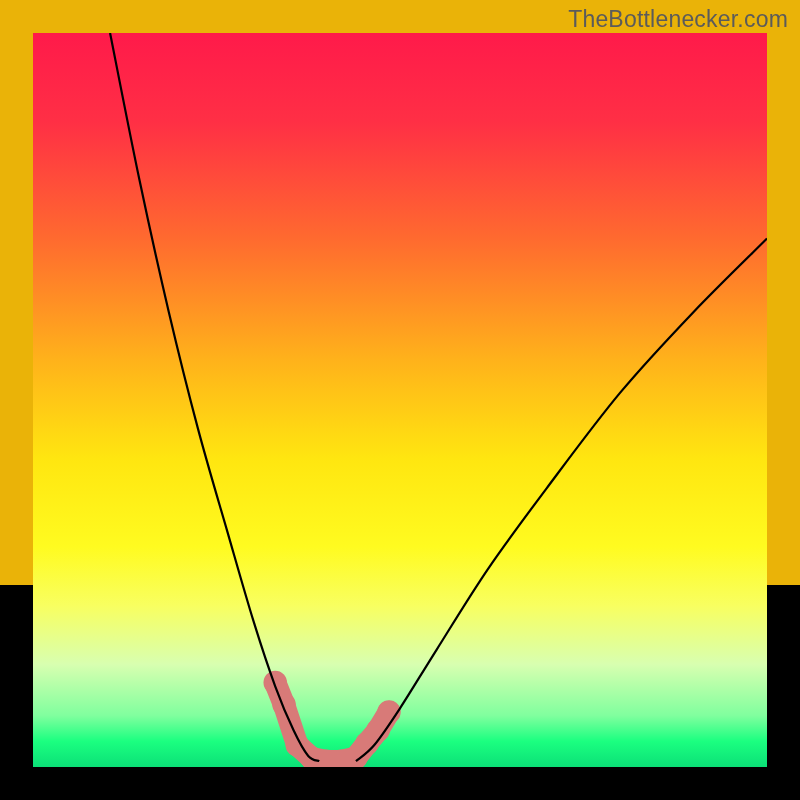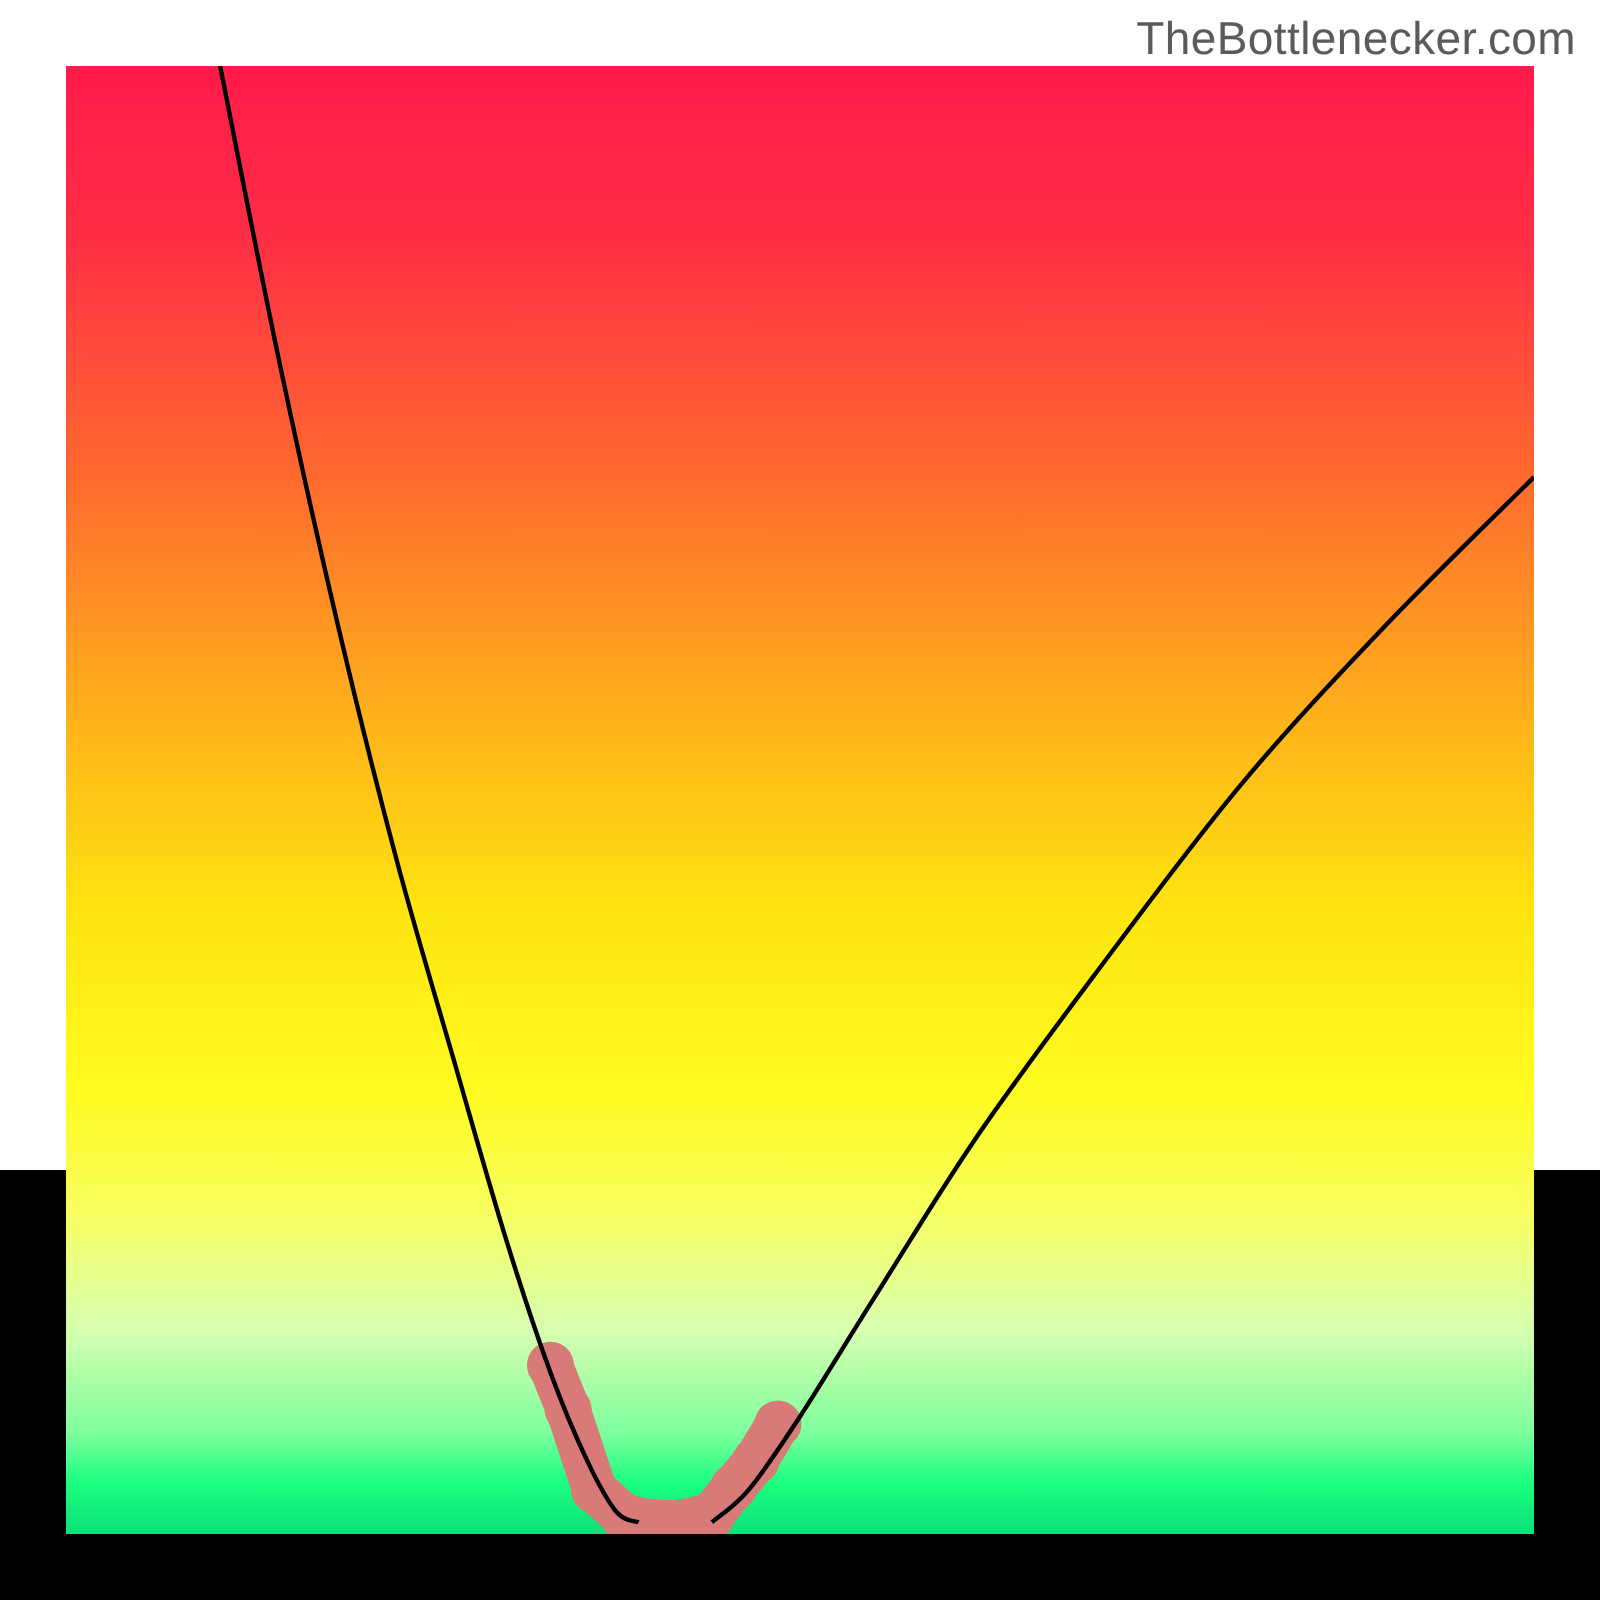--- a/index.html
+++ b/index.html
@@ -7,21 +7,21 @@
     padding: 0;
     width: 800px;
     height: 800px;
     overflow: hidden;
     background: #000;
     font-family: Arial, sans-serif;
   }
   .outer {
     width: 800px;
     height: 585px;
-    background: #ffffff;
+    background: #eab308;
     position: relative;
   }
   .watermark {
     position: absolute;
     top: 6px;
     right: 12px;
     color: #5b5b5b;
     font-size: 23px;
     font-weight: 500;
     letter-spacing: 0.2px;

